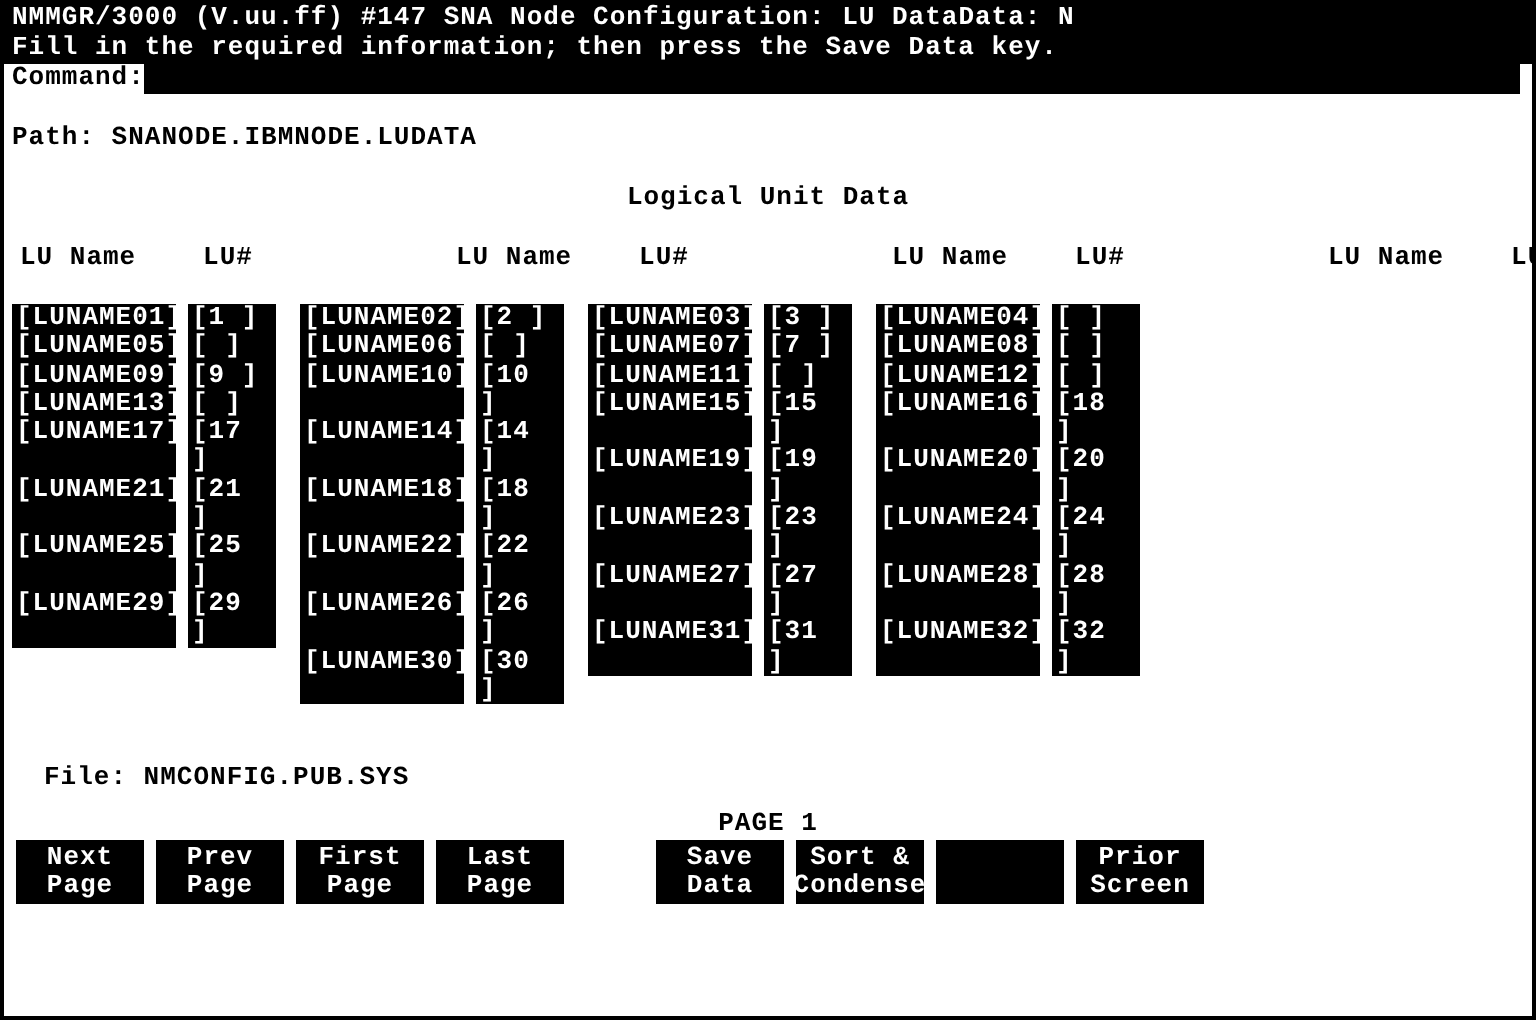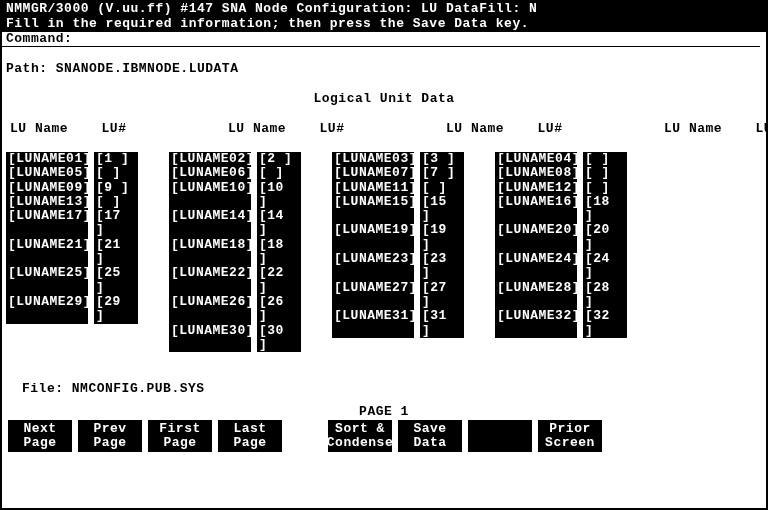--- a/index.html
+++ b/index.html
@@ -13,26 +13,26 @@
     height: 510px;
     border: 2px solid #000;
     overflow: hidden;
     letter-spacing: 0.5px;
   }
   .inv { background: #000; color: #fff; }
   .norm { background: #fff; color: #000; }
   .row { white-space: pre; height: 15px; }
   .header1 { display: flex; justify-content: flex-start; padding: 0 4px; }
   .header2 { padding: 0 4px; }
-  .cmdline { display: flex; flex-direction: column; }
+  .cmdline { display: flex; }
   .cmdlabel { padding-left: 4px; }
   .cmdfield { flex: 1; margin-right: 6px; height: 15px; }
   .path { padding: 0 4px; }
   .title { text-align: center; }
-  .grid { display: flex; padding: 0 4px; gap: 31px; }
+  .grid { display: flex; padding: 0 4px; gap: 12px; }
   .maincol { display: flex; flex-direction: column; gap: 0; }
   .entry { display: flex; gap: 6px; }
   .luname { width: 82px; padding: 0 2px; }
   .lunum { width: 44px; padding: 0 2px; }
   .headers { display:flex; padding-left:8px;gap:46px; }
   .hgroup { display:flex; }
   .hname { width: 82px; text-align:left; }
   .hnum  { width: 44px; text-align:center; }
   .hgap  { width: 24px; }
   .file { padding: 0 20px; }
@@ -40,21 +40,21 @@
   .fkeys { display:flex; gap:6px; padding: 0 6px 4px 6px; }
   .fkey { width: 64px; height: 32px; display:flex; flex-direction:column; align-items:center; justify-content:center; }
   .spacer { height: 15px; }
   .spacer2 { height: 8px; }
 </style>
 </head>
 <body>
 
 <div class="inv header1 row">
   <span>NMMGR/3000 (V.uu.ff) #147 SNA Node Configuration: LU Data</span>
-  <span>Fill: N</span>
+  <span>Data: N</span>
 </div>
 <div class="inv header2 row">Fill in the required information; then press the Save Data key.</div>
 <div class="cmdline row">
   <span class="norm cmdlabel">Command:</span>
   <span class="inv cmdfield"></span>
 </div>
 
 <div class="spacer"></div>
 
 <div class="norm path row">Path: SNANODE.IBMNODE.LUDATA</div>
@@ -237,28 +237,28 @@
     <div class="inv fkey">
       <div>First</div>
       <div>Page</div>
     </div>
     <div class="inv fkey">
       <div>Last</div>
       <div>Page</div>
     </div>
     <div style="width: 34px;"></div>
     <div class="inv fkey">
+      <div>Save</div>
+      <div>Data</div>
+    </div>
+    <div class="inv fkey">
       <div>Sort &amp;</div>
       <div>Condense</div>
     </div>
     <div class="inv fkey">
-      <div>Save</div>
-      <div>Data</div>
-    </div>
-    <div class="inv fkey">
       <div></div>
       <div></div>
     </div>
     <div class="inv fkey">
       <div>Prior</div>
       <div>Screen</div>
     </div>
   </div>
 
 </body></html>

